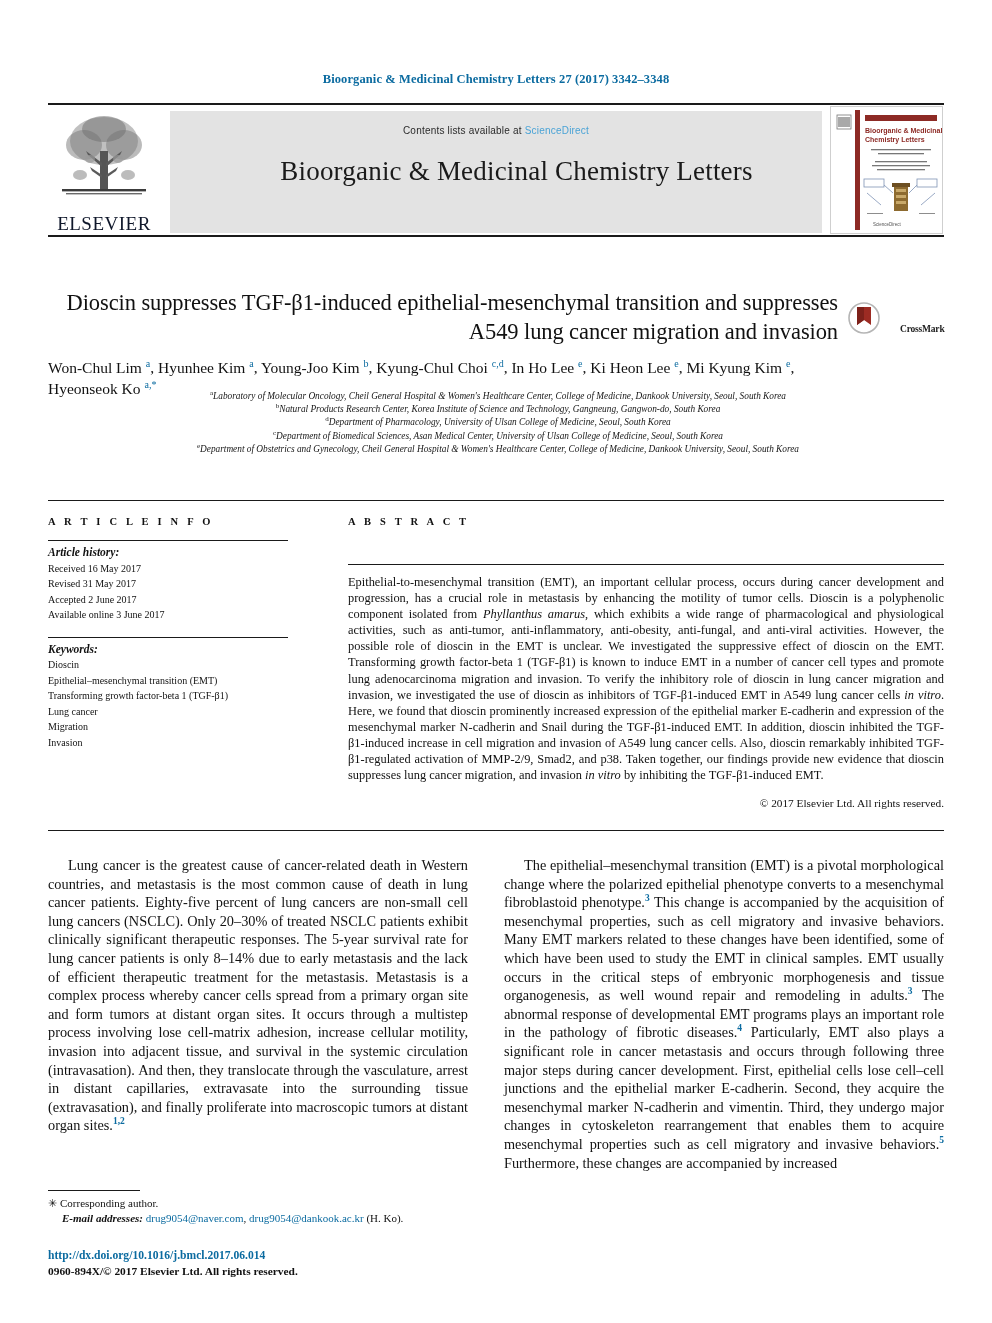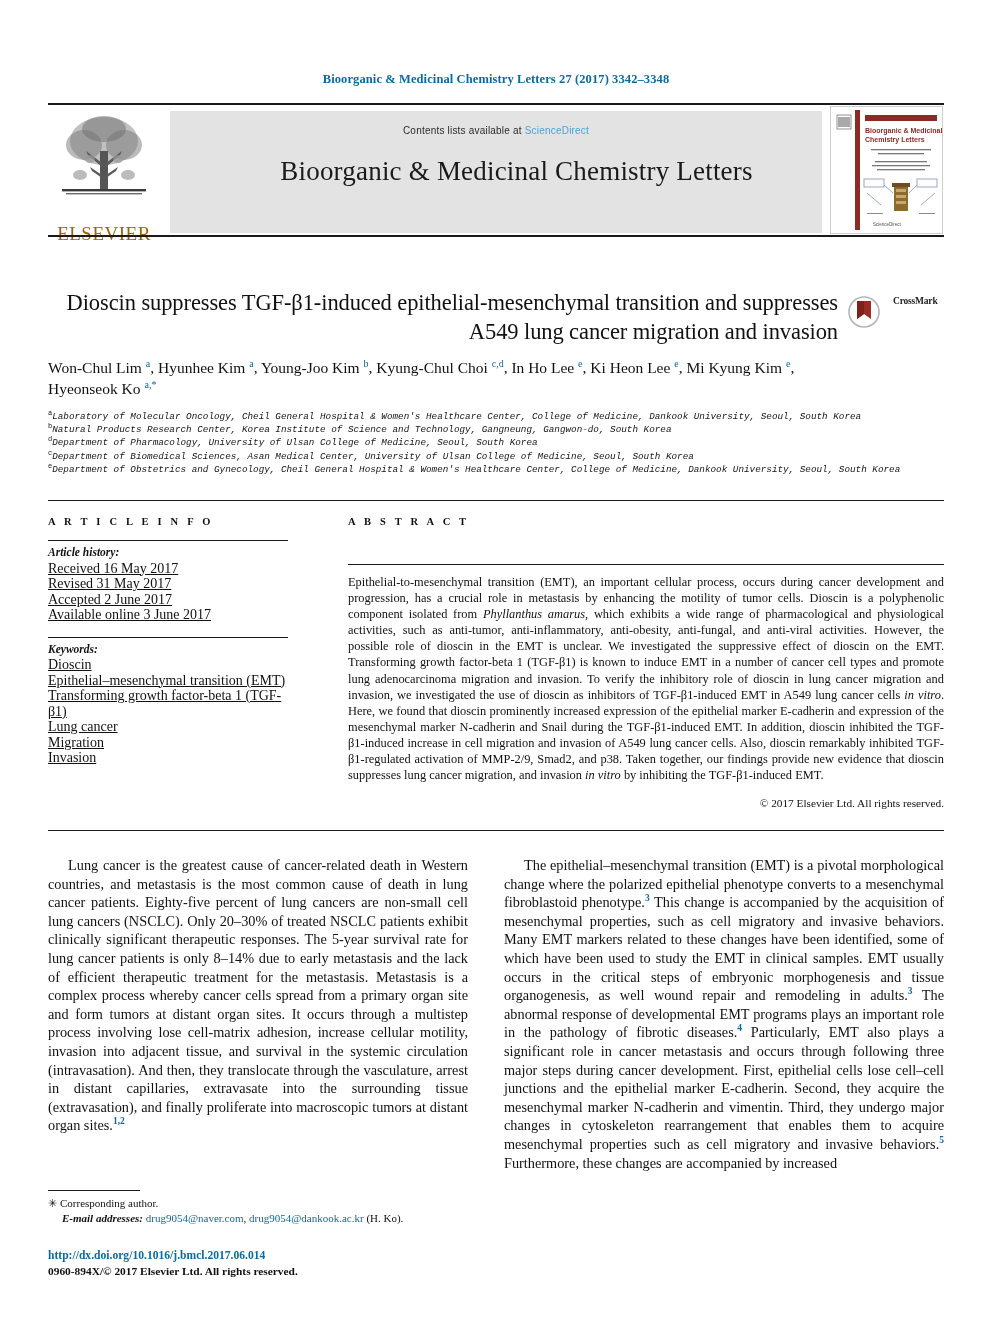--- a/index.html
+++ b/index.html
@@ -48,22 +48,22 @@
     left: 0px; top: 6px;
     width: 112px;
     height: 122px;
   }
   .tree-svg { display:block; margin: 0 auto; }
   .elsevier-word {
     text-align: center;
     font-family: "Liberation Serif", serif;
     font-size: 19px;
     letter-spacing: 0.5px;
-    color: #a16207;
-    margin-top: 16px;
+    color: #0f172a;
+    margin-top: 6px;
     font-weight: 400;
   }
   .graybox {
     position: absolute;
     left: 122px; top: 6px;
     width: 652px;
     height: 122px;
     background: #e3e3e3;
     text-align: center;
   }
@@ -121,22 +121,22 @@
     color: #111;
     margin: 0;
     letter-spacing: -0.1px;
     text-align: right;
   }
   .crossmark {
     position: absolute;
     left: 848px; top: 296px;
     width: 98px; height: 38px;
     display: flex;
-    align-items: flex-start;
-    gap: 13px;
+    align-items: flex-end;
+    gap: 20px;
   }
   .crossmark-text {
     font-family: "Liberation Serif", serif;
     font-size: 9.5px;
     font-weight: bold;
     color: #222;
     letter-spacing: -0.2px;
   }
 
   
@@ -152,27 +152,28 @@
   .authors sup {
     color: #0b6ba0;
     font-size: 10px;
     vertical-align: super;
     line-height: 0;
   }
 
   
   .affiliations {
     position: absolute;
-    left: 48px; top: 410px;
+    left: 48px; top: 390px;
     width: 900px;
-    font-family: Liberation Mono, monospace;
+    font-family: Liberation Serif, serif;
     font-style: italic;
     font-size: 9.3px;
     line-height: 13.2px;
     color: #151515;
+    text-align: center;
   }
   .affiliations .aff { white-space: nowrap; }
   .affiliations sup {
     font-style: normal;
     font-size: 7px;
     vertical-align: super;
     line-height: 0;
   }
 
   
@@ -207,24 +208,23 @@
   .info-label {
     font-family: "Liberation Serif", serif;
     font-style: italic;
     font-weight: bold;
     font-size: 11.5px;
     line-height: 15.5px;
     color: #111;
   }
   .info-line {
     font-family: "Liberation Serif", serif;
-    font-size: 14px;
+    font-size: 10px;
     line-height: 15.5px;
     color: #111;
-    text-decoration: underline;
   }
   .info-gap { height: 14px; }
 
   .abstract-col {
     position: absolute;
     left: 348px; top: 564px;
     width: 596px;
   }
   .abstract-rule {
     border-bottom: 1.1px solid #1a1a1a;

